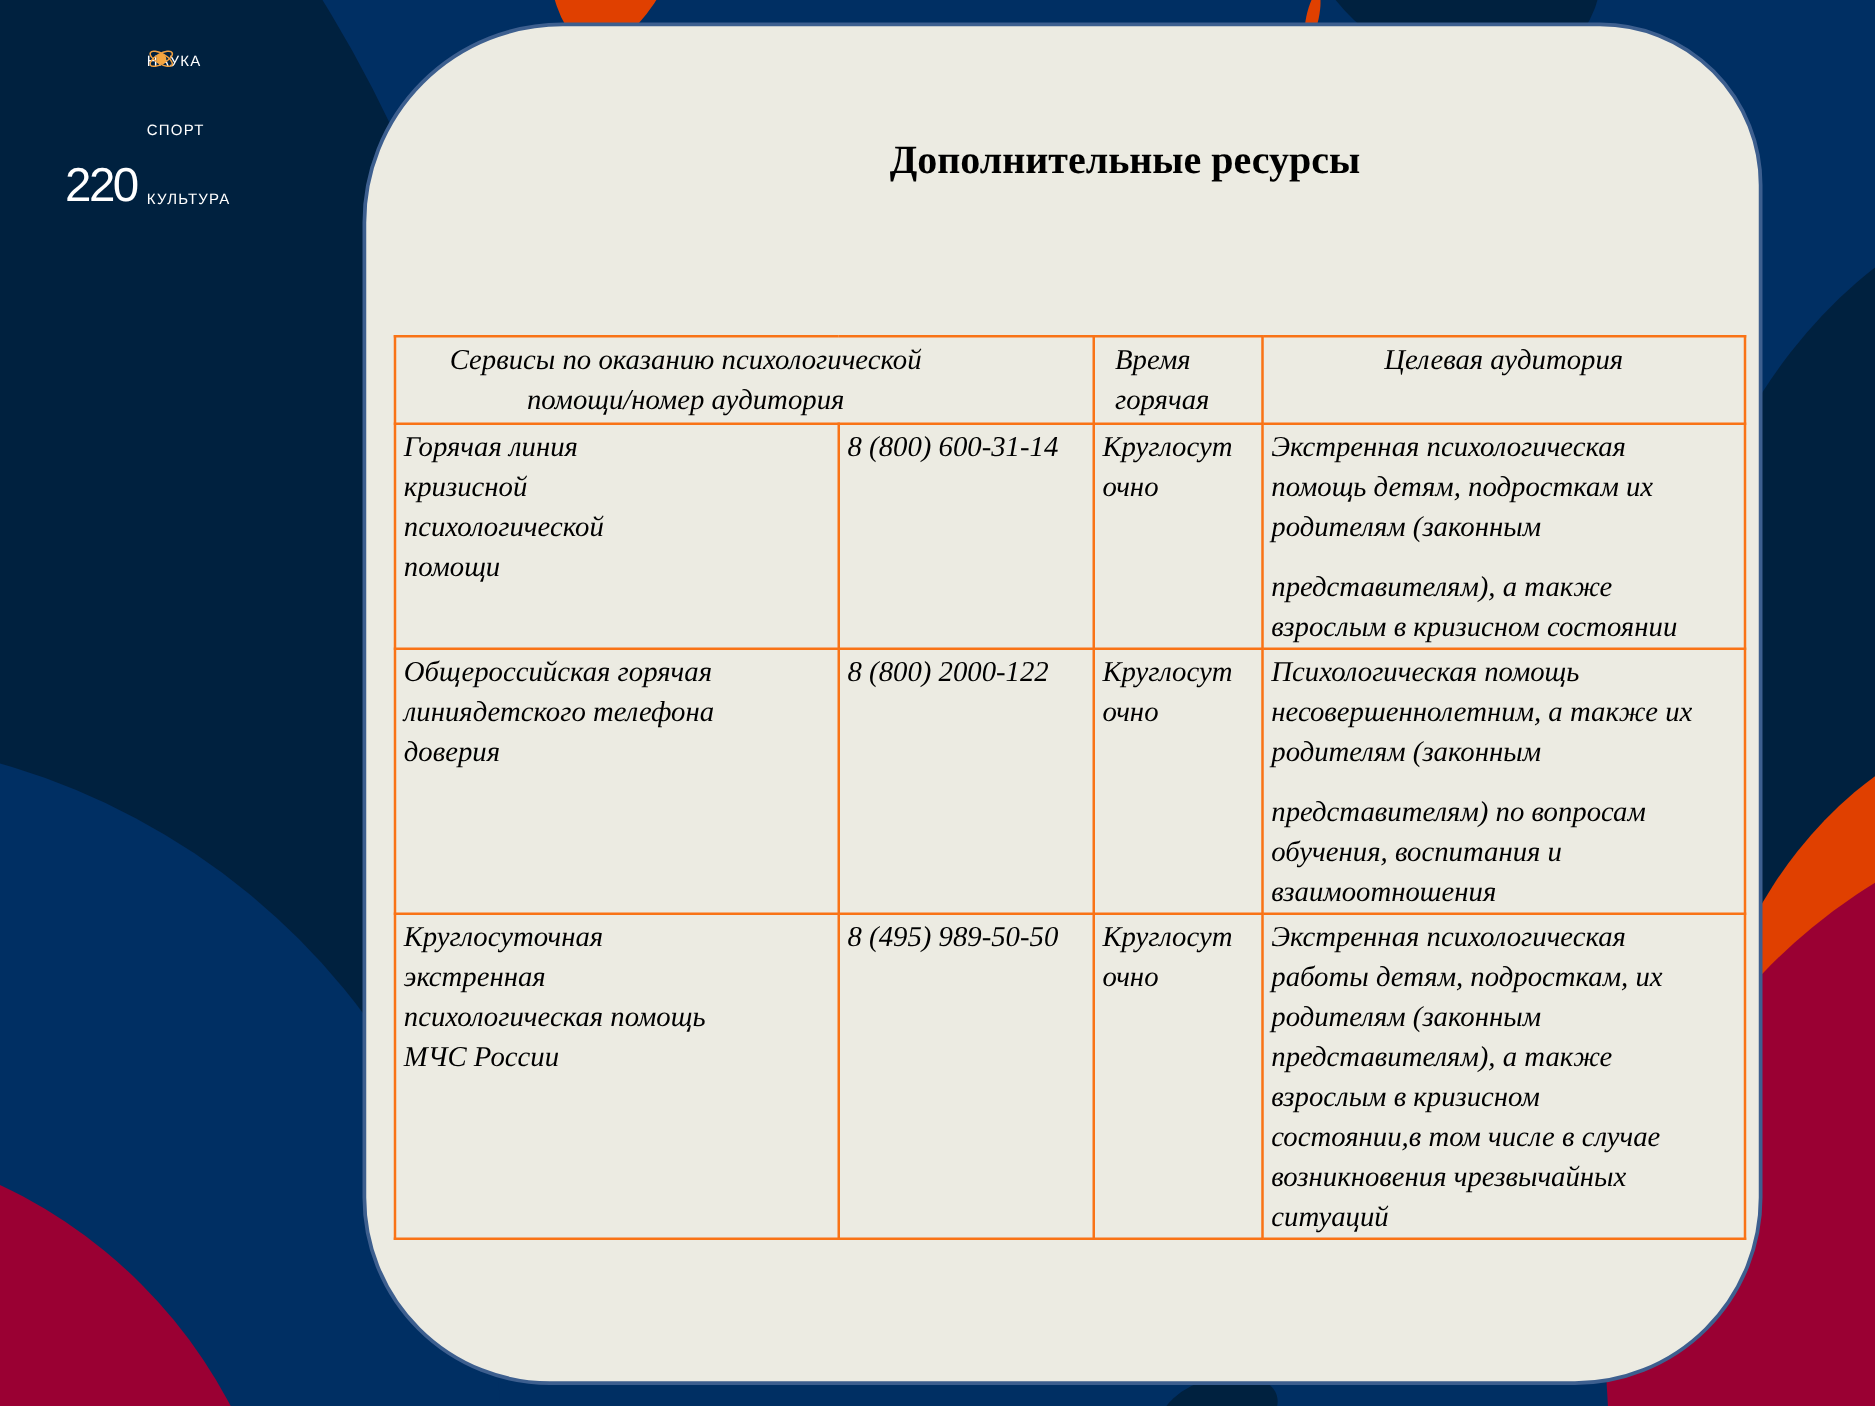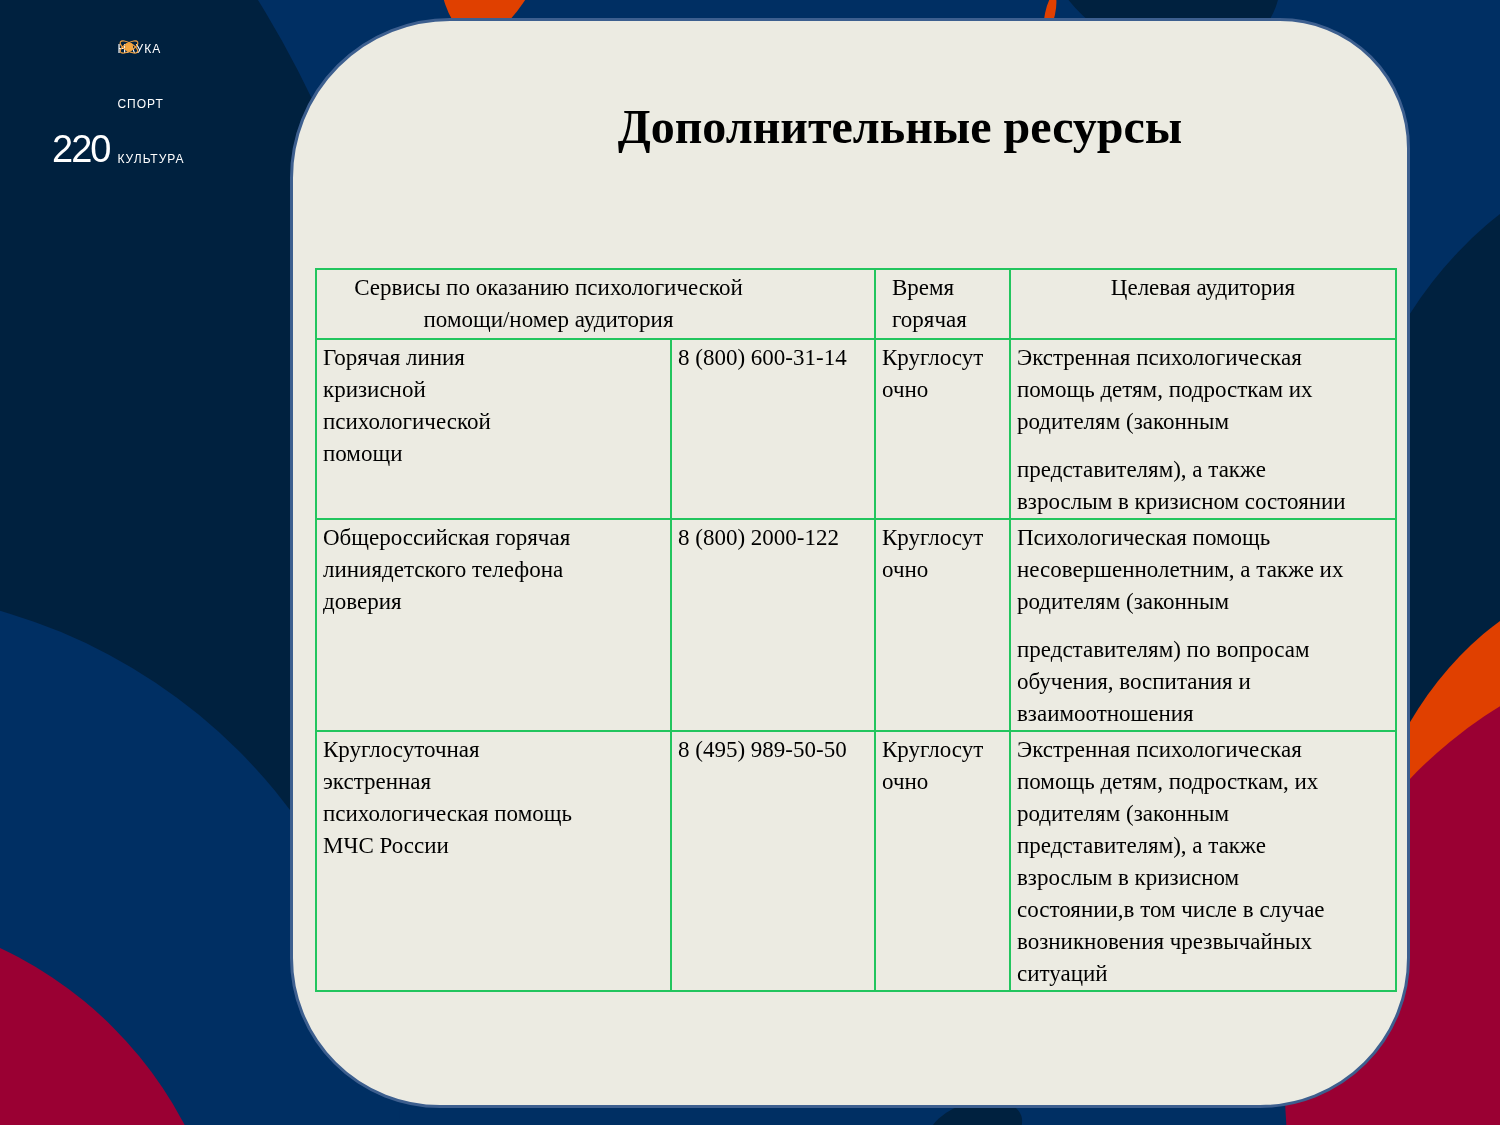--- a/index.html
+++ b/index.html
@@ -29,33 +29,33 @@
   .card {
     position: absolute; z-index: 1;
     left: 290px; top: 18px; width: 1120px; height: 1090px;
     background: #ecebe2;
     border: 3px solid #3d5f8f;
     border-radius: 160px 130px 150px 150px;
     box-sizing: border-box;
   }
   .title {
     position: absolute; left: 0; right: 0; top: 84px;
-    text-align: center; font-weight: bold; font-size: 48px; line-height: 44px; color: #000;
+    text-align: center; font-weight: bold; font-size: 32px; line-height: 44px; color: #000;
   }
   .title div { margin-left: 100px; }
   .title .t1 { margin-left: 100px; }
   .title .t2 { margin-left: 118px; }
 
   table.res {
     position: absolute; left: 22px; top: 247px; width: 1080px;
     border-collapse: collapse; table-layout: fixed; color: #000;
     font-size: 23px; line-height: 32px;
   }
   table.res td, table.res th {
-    border: 2px solid #22c55e; vertical-align: top; padding: 2px 6px 0 6px; font-weight: normal; text-align: left;
+    border: 2px solid #f97316; vertical-align: top; padding: 2px 6px 0 6px; font-weight: normal; text-align: left; font-style: italic;
   }
   table.res th { line-height: 32px; height: 66px; }
   .th-services { text-align: center !important; padding-right: 100px !important; }
   .th-time { padding-left: 16px !important; }
   .th-aud { text-align: center !important; }
   .row1 td { height: 172px; margin-left: 32px; }
   .row2 td { height: 206px; }
   .row3 td { height: 254px; }
   .cell-line { display: block; }
   .gap { display: block; margin-top: 16px; }
@@ -166,21 +166,21 @@
         <span class="cell-line">психологическая помощь</span>
         <span class="cell-line">МЧС России</span>
       </td>
       <td>8 (495) 989-50-50</td>
       <td>
         <span class="cell-line">Круглосут</span>
         <span class="cell-line">очно</span>
       </td>
       <td>
         <span class="cell-line">Экстренная психологическая</span>
-        <span class="cell-line">помощь детям, подросткам, их</span>
+        <span class="cell-line">работы детям, подросткам, их</span>
         <span class="cell-line">родителям (законным</span>
         <span class="cell-line">представителям), а также</span>
         <span class="cell-line">взрослым в кризисном</span>
         <span class="cell-line">состоянии,в том числе в случае</span>
         <span class="cell-line">возникновения чрезвычайных</span>
         <span class="cell-line">ситуаций</span>
       </td>
     </tr>
   </tbody>
     </table>

